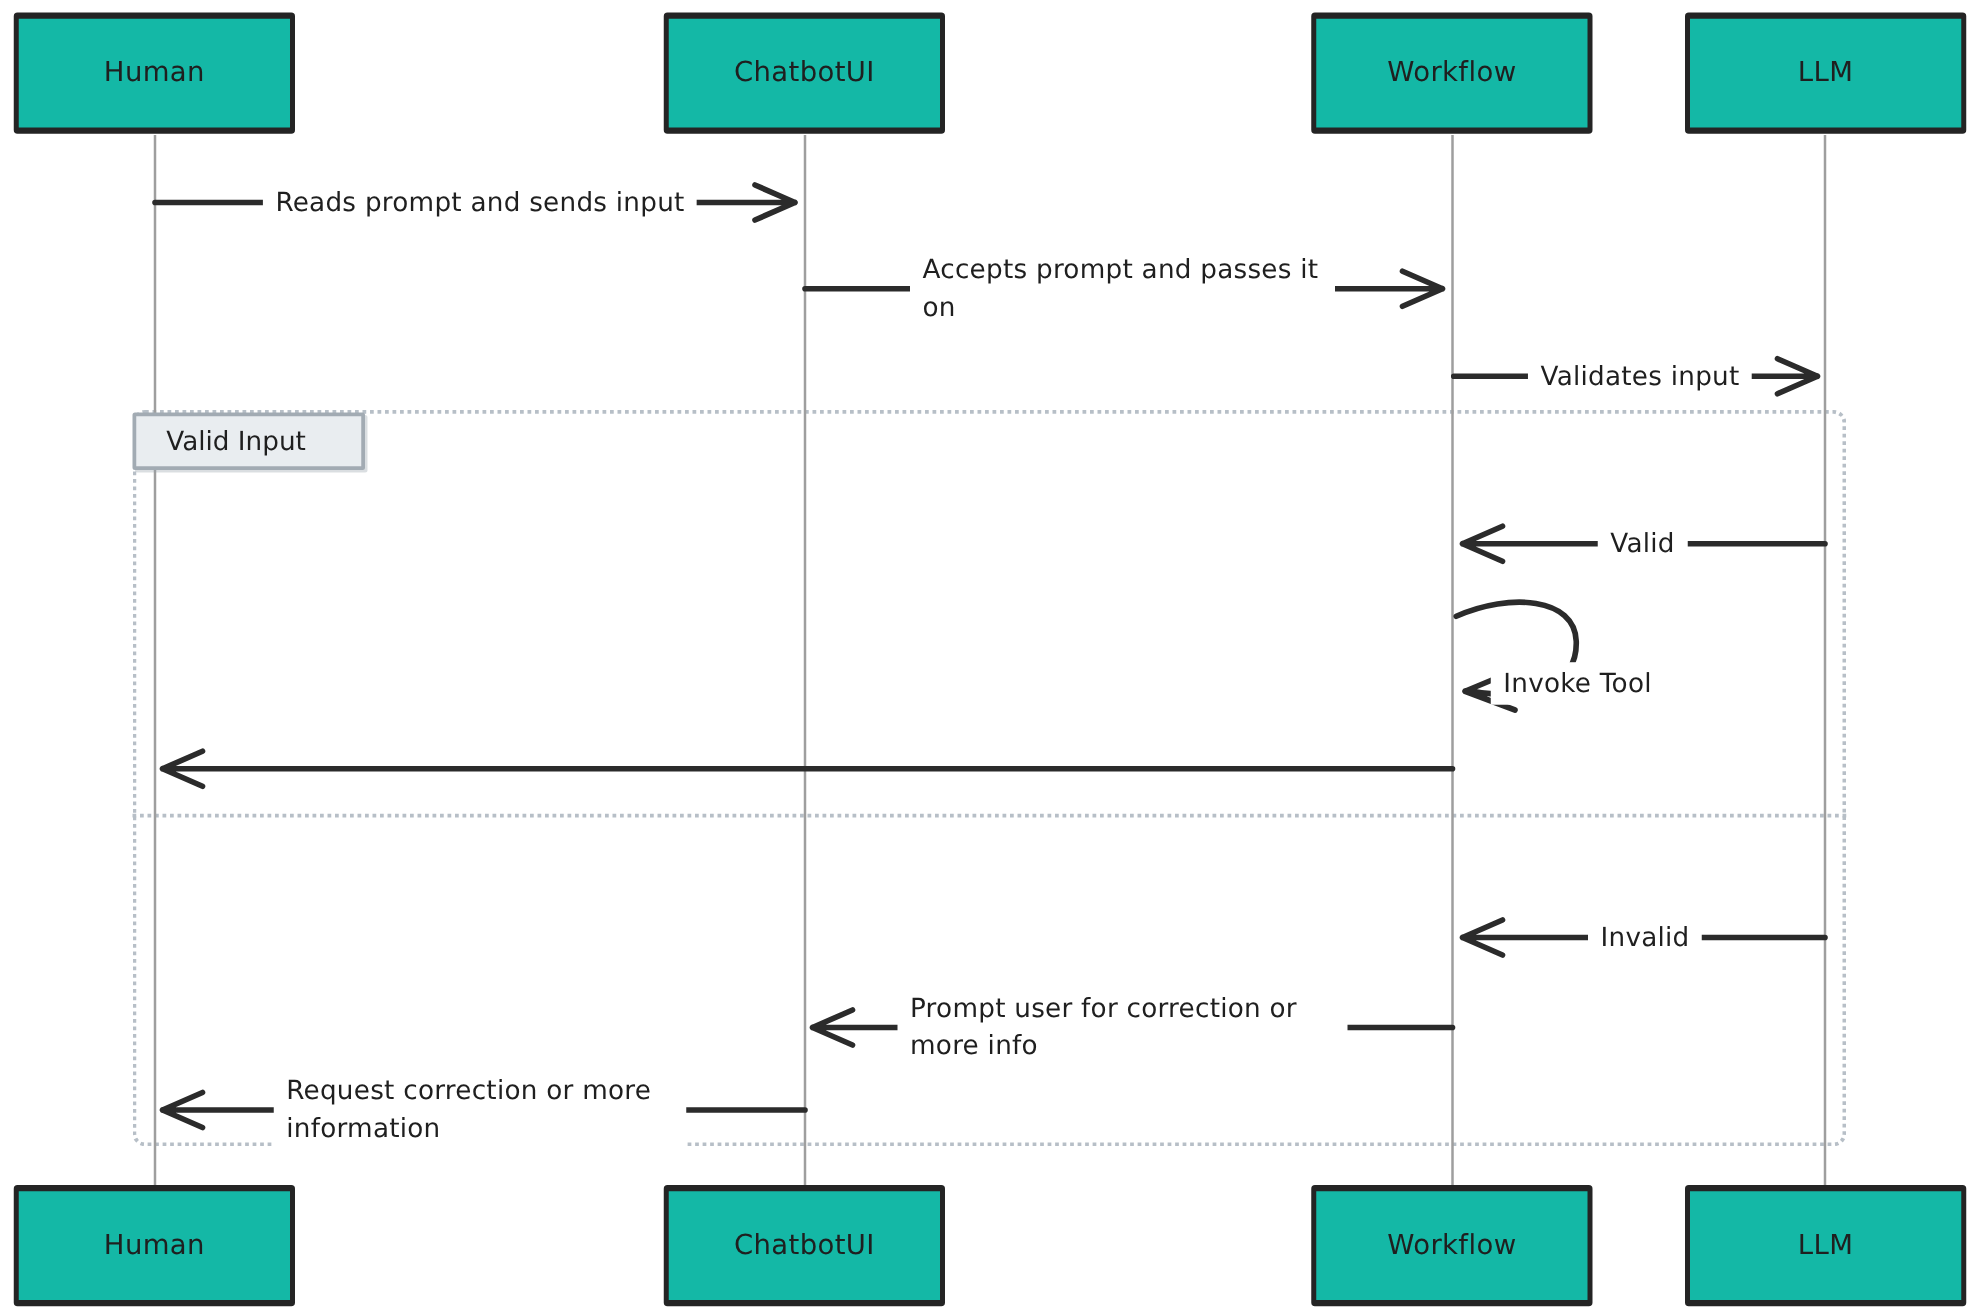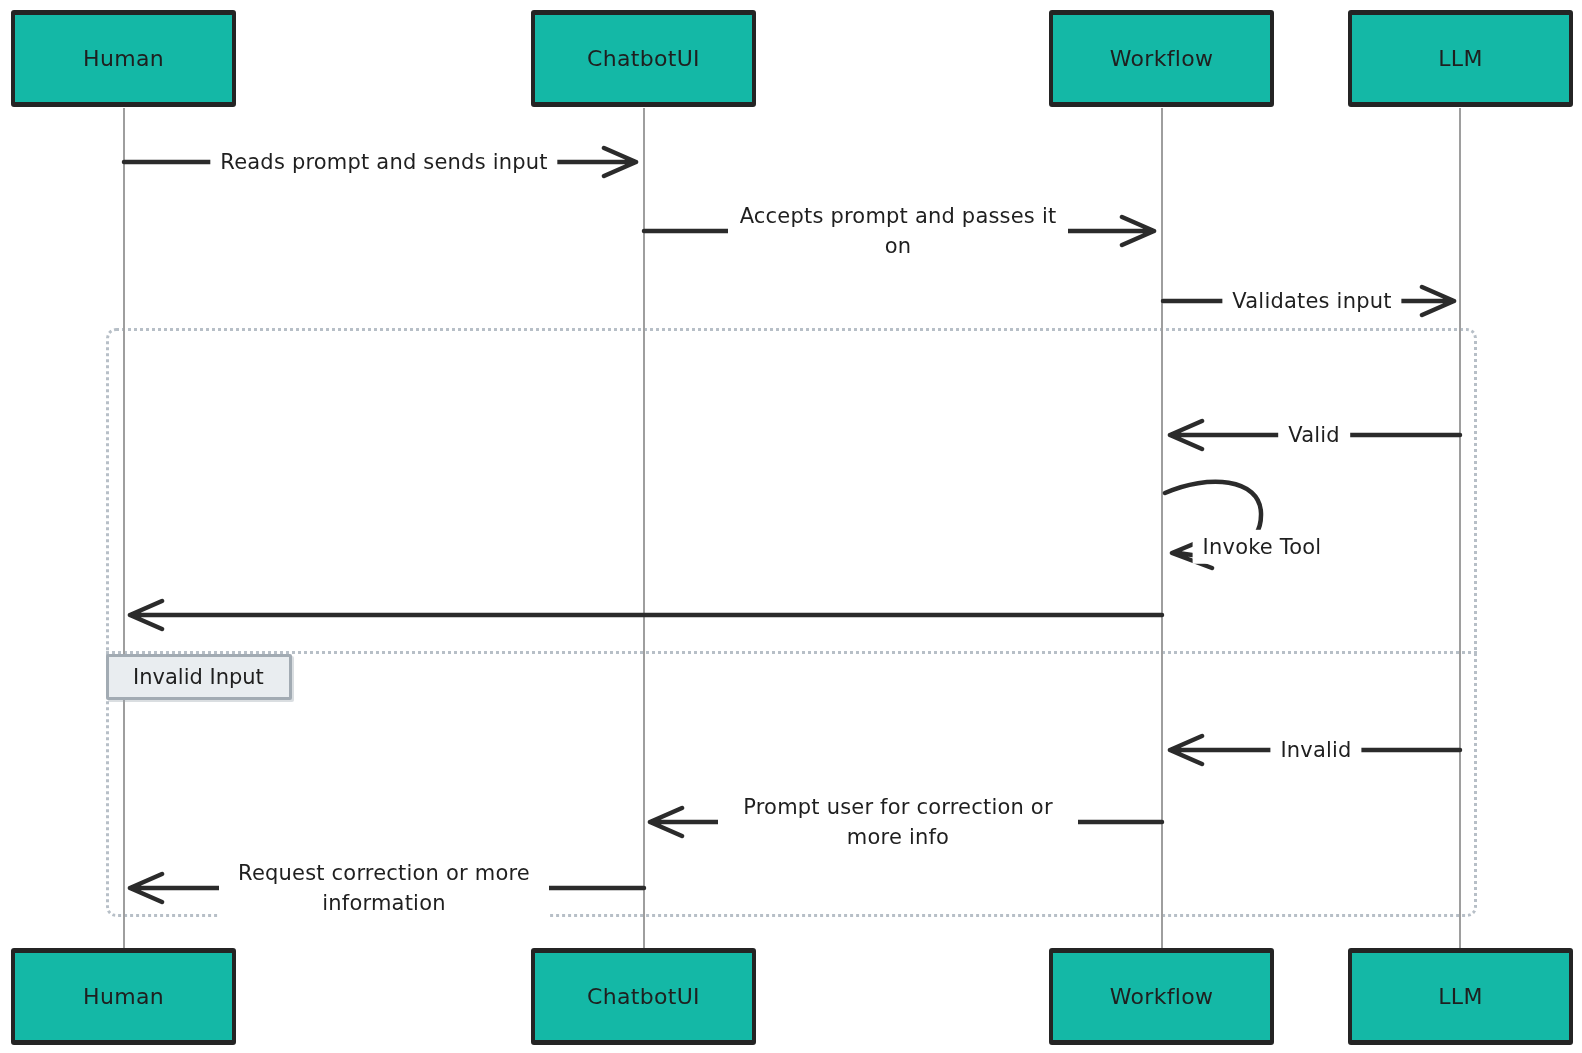--- a/index.html
+++ b/index.html
@@ -20,21 +20,21 @@
   }
   .divider{position:absolute;border-top:3px dotted #b7bfc7;z-index:1;}
   .frame-label{
     position:absolute;box-sizing:border-box;background:#e9edf0;border:3px solid #a2abb3;border-radius:2px;
     display:flex;align-items:center;padding-left:24px;font-size:21px;z-index:5;
     box-shadow:2px 2px 0 rgba(150,160,168,.35);
   }
   
   .msg{
     position:absolute;transform:translate(-50%,-50%);background:#fff;
-    padding:2px 10px;font-size:21px;line-height:1.45;text-align:center;
+    padding:2px 10px;font-size:21px;line-height:1.45;text-align:left;
     white-space:nowrap;z-index:3;letter-spacing:.2px;
   }
   .msg.wrap{white-space:normal;}
   svg.layer{position:absolute;left:0;top:0;z-index:2;}
 </style>
 </head>
 <body>
 
 <div class="canvas">
 
@@ -65,22 +65,22 @@
 
   <div class="msg" style="left:384px;top:162px;">Reads prompt and sends input</div>
   <div class="msg wrap" style="left:898px;top:231px;width:320px;">Accepts prompt and passes it on</div>
   <div class="msg" style="left:1312px;top:301px;">Validates input</div>
   <div class="msg" style="left:1314px;top:435px;">Valid</div>
   <div class="msg" style="left:1262px;top:531px;margin-top:16px;">Invoke Tool</div>
   <div class="msg" style="left:1316px;top:750px;">Invalid</div>
   <div class="msg wrap" style="left:898px;top:822px;width:340px;">Prompt user for correction or more info</div>
   <div class="msg wrap" style="left:384px;top:888px;width:310px;">Request correction or more information</div>
 
-  <div class="frame-label" style="left:106px;top:654px;width:186px;height:46px;">
-    <span>Invalid Input</span>
+  <div class="frame-label" style="left:106px;top:330px;width:186px;height:46px;">
+    <span>Valid Input</span>
   </div>
 
   <div class="actor" style="left:11px;top:10px;">
     <span>Human</span>
   </div>
   <div class="actor" style="left:531px;top:10px;">
     <span>ChatbotUI</span>
   </div>
   <div class="actor" style="left:1049px;top:10px;">
     <span>Workflow</span>

